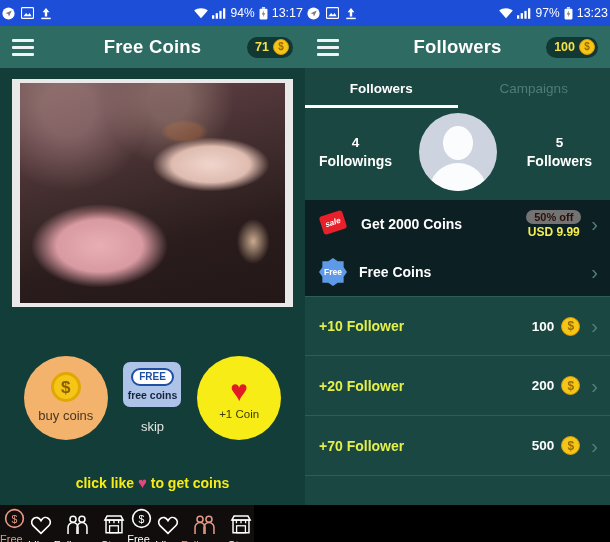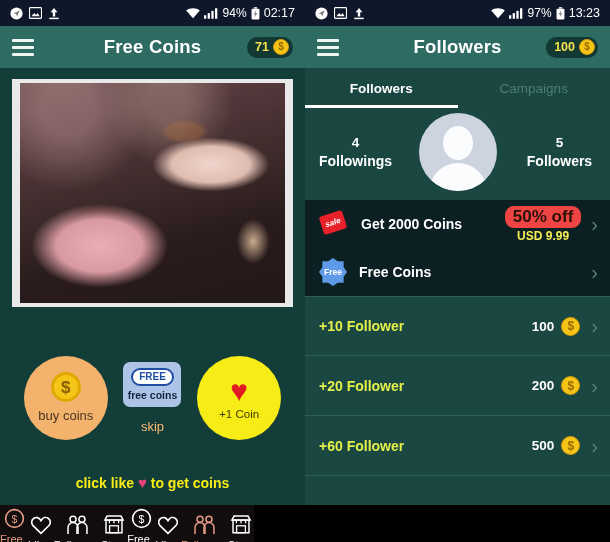--- a/index.html
+++ b/index.html
@@ -13,23 +13,23 @@
     position: relative;
     width: 610px; height: 542px;
     display: flex;
     flex-direction: column;
   }
 
   
   .statusbar-row { display: flex; width: 610px; height: 26px; }
   .statusbar {
     width: 305px; height: 26px;
-    background: #0f172a;
+    background: #1d4ed8;
     display: flex; align-items: center;
-    padding: 0 10px;
+    padding: 0 2px;
     color: #ffffff;
     font-size: 11.5px;
   }
   .sb-left { display: flex; align-items: center; gap: 6px; }
   .sb-right { margin-left: auto; display: flex; align-items: center; gap: 4px; }
   .sb-ico { display: inline-flex; align-items: center; }
   .sb-text { font-size: 12px; letter-spacing: .1px; white-space: nowrap; }
   .sb-time { font-size: 12.5px; }
 
   
@@ -129,21 +129,21 @@
     width: 58px; padding: 6px 7px;
     display: flex; flex-direction: column; align-items: center; gap: 3px;
     cursor: pointer;
   }
   .free-badge {
     background: #ffffff; border: 2px solid #1f4fa3; border-radius: 9px;
     color: #1f4fa3; font-size: 10px; font-weight: bold;
     padding: 0px 6px; line-height: 14px;
   }
   .free-card .lbl { color: #15233c; font-size: 10.5px; font-weight: bold; white-space: nowrap; }
-  .skip-lbl { color: #fdba74; font-size: 13px; margin-top: 12px; text-align: center; }
+  .skip-lbl { color: #e5e5e5; font-size: 13px; margin-top: 12px; text-align: center; }
 
   .hint {
     text-align: center;
     color: #f7ec16; font-size: 14px; font-weight: bold;
     padding: 2px 0 14px 0;
   }
   .hint .h-heart { color: #e8457c; font-size: 15px; }
 
   
   .tabs { display: flex; height: 40px; flex: 0 0 40px; }
@@ -203,23 +203,23 @@
     color: #ffffff; font-size: 8.5px; font-weight: bold;
     clip-path: polygon(50% 0%, 67% 12%, 88% 12%, 88% 33%, 100% 50%, 88% 67%, 88% 88%, 67% 88%, 50% 100%, 33% 88%, 12% 88%, 12% 67%, 0% 50%, 12% 33%, 12% 12%, 33% 12%);
   }
   .offer-title {
     color: #ffffff; font-size: 14px; font-weight: bold;
     margin-left: 12px;
   }
   .offer-right { margin-left: auto; display: flex; align-items: center; gap: 6px; }
   .offer-price { display: flex; flex-direction: column; align-items: center; gap: 1px; }
   .badge-off {
-    background: #ef4444; color: #2b1008;
+    background: #737373; color: #2b1008;
     border-radius: 9px; padding: 1px 8px;
-    font-size: 17px; font-weight: bold;
+    font-size: 11px; font-weight: bold;
   }
   .price { color: #f5ee52; font-size: 12px; font-weight: bold; }
   .chev { color: #56807b; font-size: 20px; padding: 0 4px; line-height: 1; }
 
   .flist { flex: 1 1 auto; }
   .frow {
     display: flex; align-items: center;
     height: 60px; padding: 0 8px 0 14px;
     border-bottom: 1px solid #2c5f58;
     cursor: pointer;
@@ -288,21 +288,21 @@
             </svg>
         </span>
         <span class="sb-text">94%</span>
         <span class="sb-ico">
           <svg width="9" height="13" viewBox="0 0 10 14">
               <rect x="3.2" y="0" width="3.6" height="1.6" fill="#fff"></rect>
               <rect x="0.6" y="1.6" width="8.8" height="12" rx="1.2" fill="#fff"></rect>
               <path d="M5.6 3.4 3 8.2h1.9l-.6 3.1L7 6.6H5.1z" fill="#7d7d7d"></path>
             </svg>
         </span>
-        <span class="sb-time">02:17</span>
+        <span class="sb-time">13:17</span>
       </div>
     </div>
 
     <div class="statusbar">
       <div class="sb-left">
         <span class="sb-ico">
           <svg width="13" height="13" viewBox="0 0 16 16">
               <circle cx="8" cy="8" r="7.5" fill="#fff"></circle>
               <path d="M12 4.2 4.4 7.6l3.1 1.1 1.1 3.1z" fill="#7d7d7d"></path>
             </svg>
@@ -471,21 +471,21 @@
         </div>
         <div class="frow">
           <div class="ftitle">+20 Follower</div>
           <div class="fright">
             <span class="fcost">200</span>
             <span class="coin lg">$</span>
             <span class="chev">›</span>
           </div>
         </div>
         <div class="frow">
-          <div class="ftitle">+60 Follower</div>
+          <div class="ftitle">+70 Follower</div>
           <div class="fright">
             <span class="fcost">500</span>
             <span class="coin lg">$</span>
             <span class="chev">›</span>
           </div>
         </div>
       </div>
     </div>
   </div>
 

